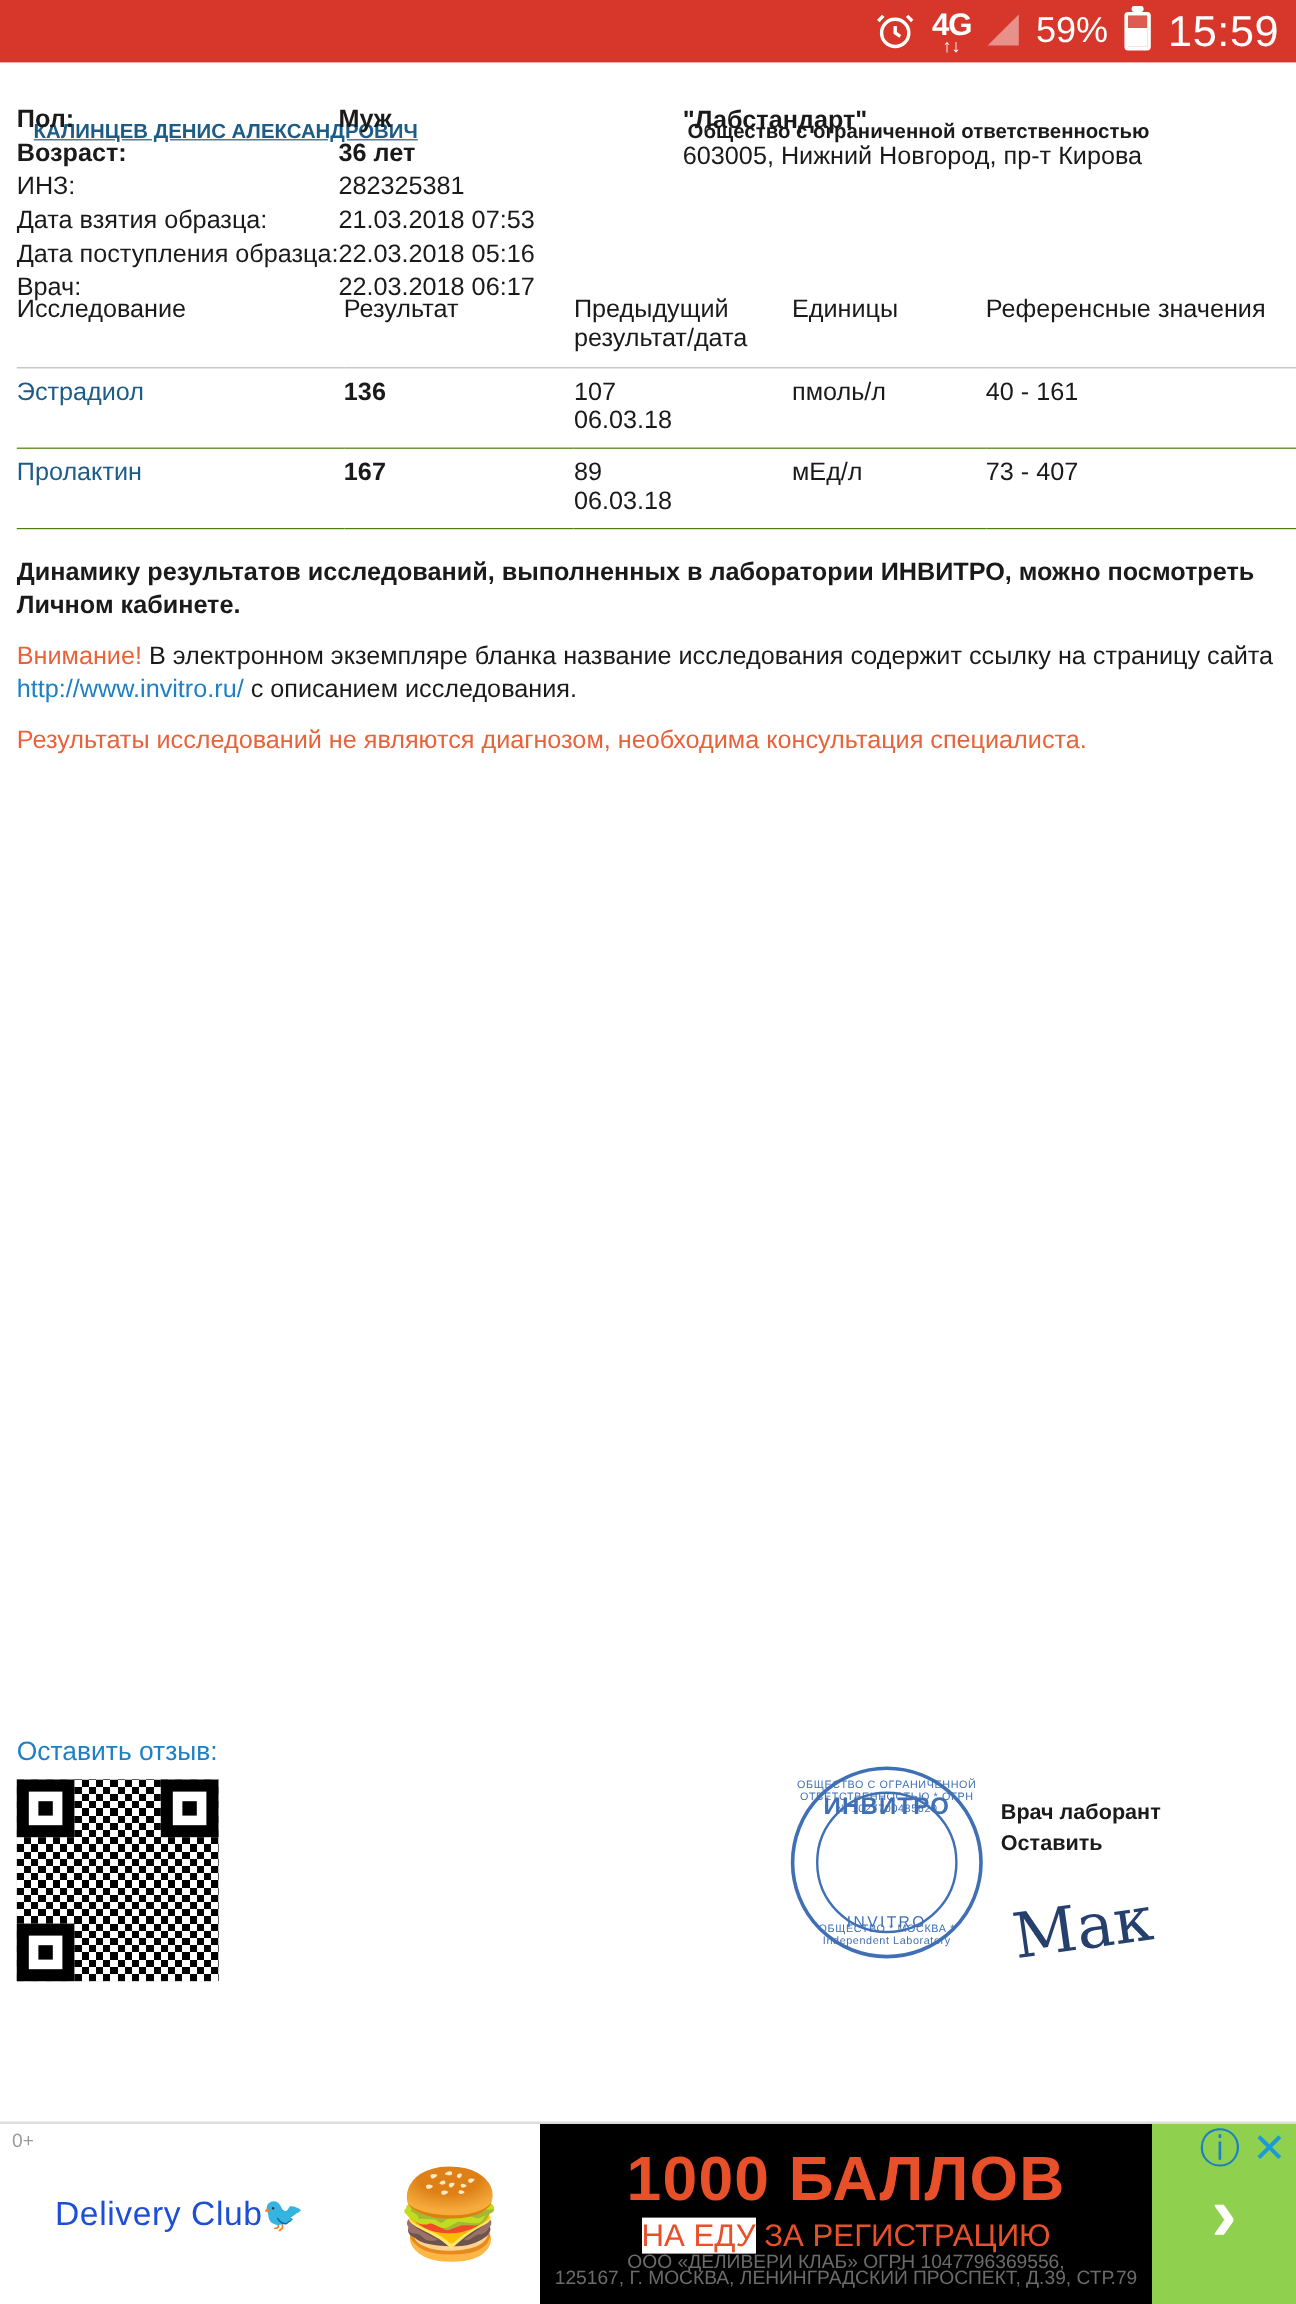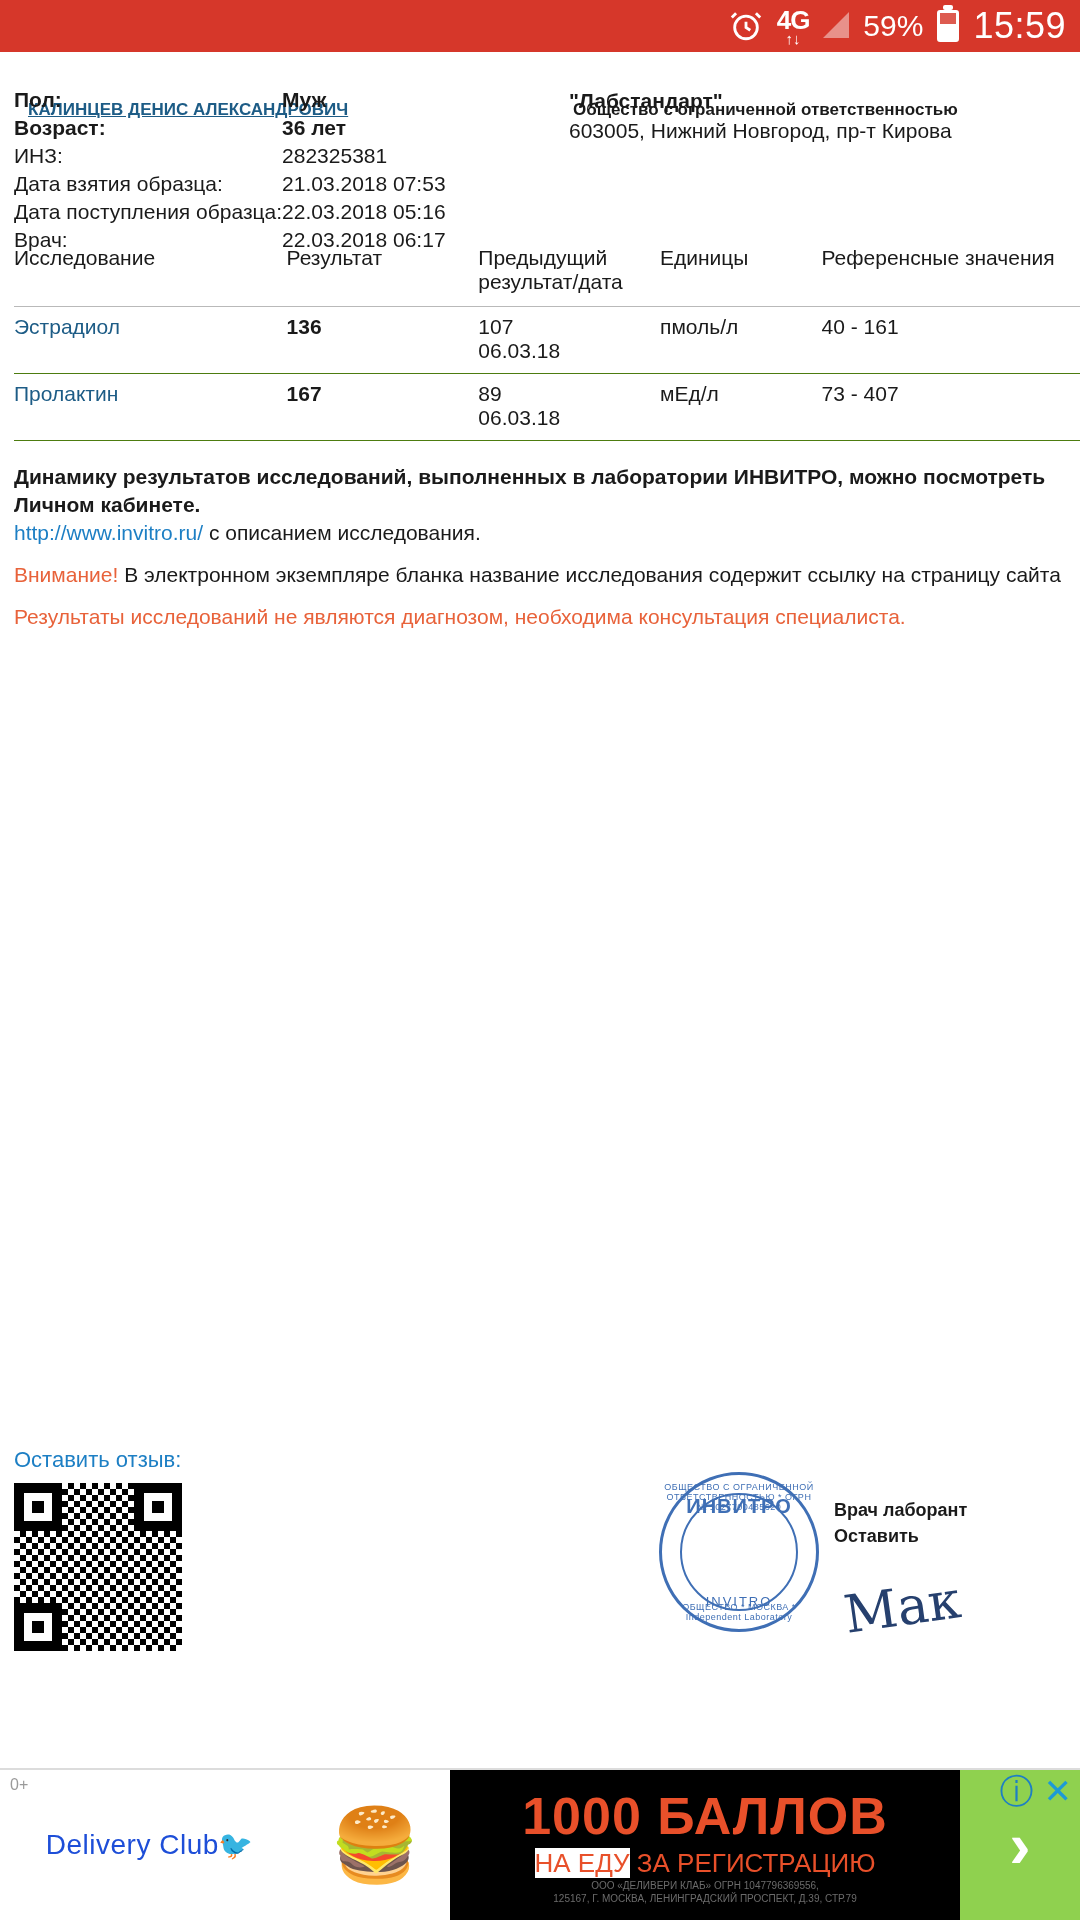--- a/index.html
+++ b/index.html
@@ -212,21 +212,21 @@
   .ad-h1 {
     color: #e8502a; font-size: 52px; font-weight: bold; letter-spacing: 1px;
   }
   .ad-h2 {
     color: #e8502a; font-size: 26px; font-weight: normal; margin-top: 2px;
   }
   .ad-h2 .white-box {
     background: #fff; color: #e8502a;
   }
   .ad-legal {
-    font-size: 10px; color: #6b6b6b; margin-top: 0; text-align: center; line-height: 13px;
+    font-size: 16px; color: #6b6b6b; margin-top: 0; text-align: center; line-height: 13px;
   }
   .ad-right {
     width: 120px; background: #8fd14f;
     display: flex; align-items: center; justify-content: center;
     position: relative;
   }
   .ad-chevron {
     color: #ffffff; font-size: 64px; font-weight: bold; line-height: 1;
   }
   .ad-controls {
@@ -333,25 +333,25 @@
         </td>
         <td class="c-unit">мЕд/л</td>
         <td class="c-ref">73 - 407</td>
       </tr>
     </tbody>
   </table>
 
   <div class="notes">
     <div class="note-bold">Динамику результатов исследований, выполненных в лаборатории ИНВИТРО, можно посмотреть</div>
     <div class="note-bold">Личном кабинете.</div>
+    <div style="margin-top:14px;">
+      <span class="note-attn">Внимание!</span><span> В электронном экземпляре бланка название исследования содержит ссылку на страницу сайта</span>
+    </div>
     <div>
       <span class="note-link">http://www.invitro.ru/</span><span> с описанием исследования.</span>
-    </div>
-    <div style="margin-top:14px;">
-      <span class="note-attn">Внимание!</span><span> В электронном экземпляре бланка название исследования содержит ссылку на страницу сайта</span>
     </div>
     <div class="note-warn">Результаты исследований не являются диагнозом, необходима консультация специалиста.</div>
   </div>
 
   <div class="footer">
     <div class="feedback-label">Оставить отзыв:</div>
     <div class="qr">
       <span class="eye tl"></span>
       <span class="eye tr"></span>
       <span class="eye bl"></span>

